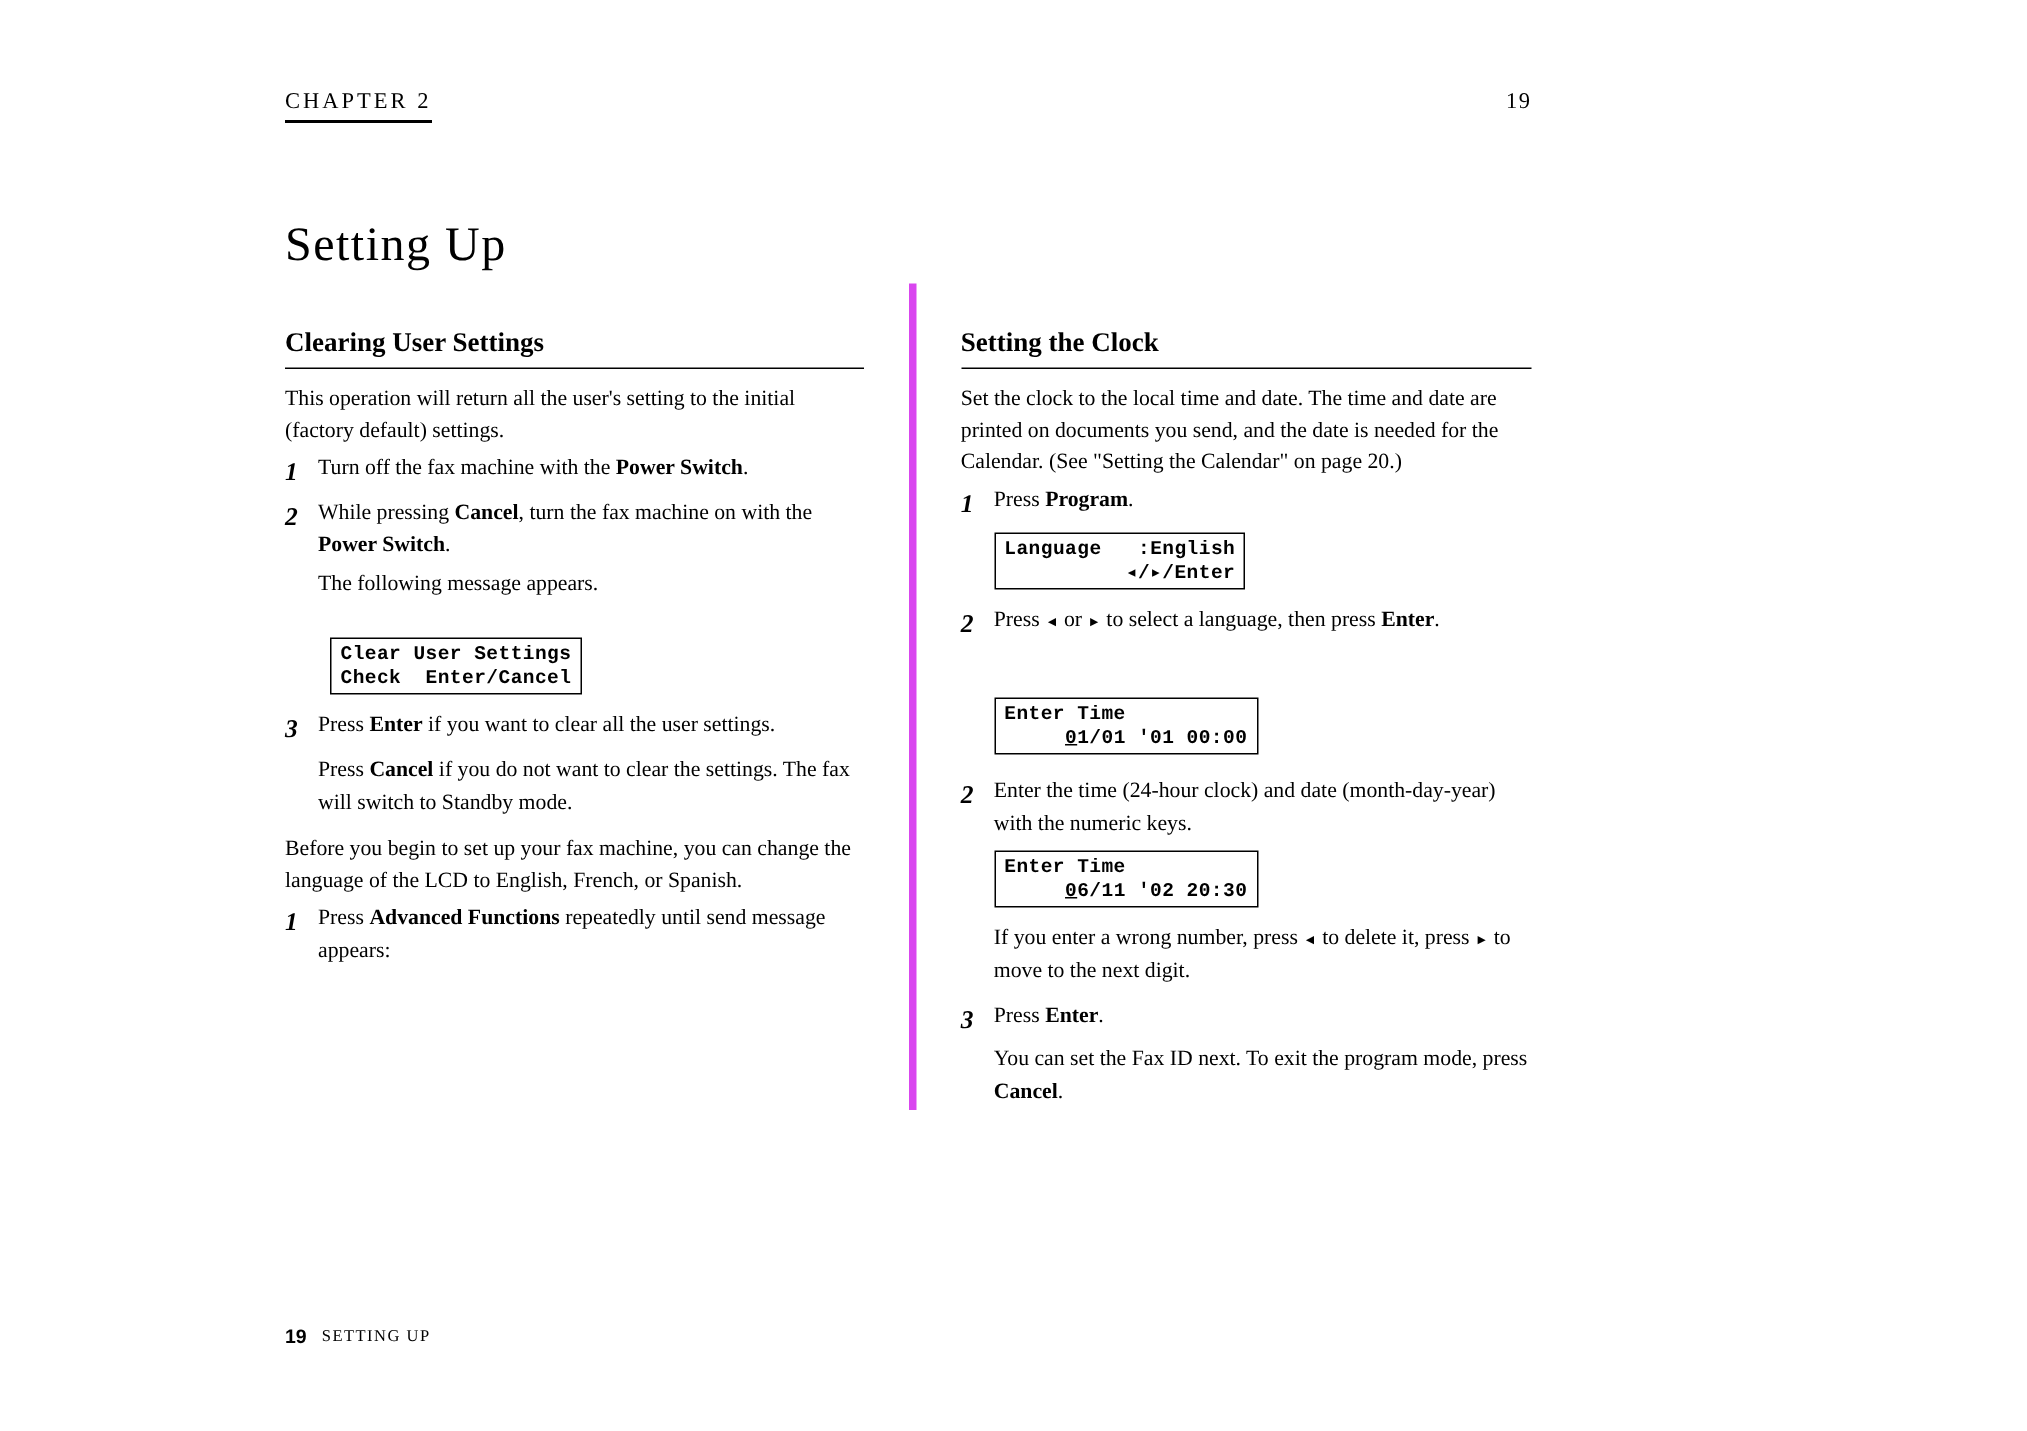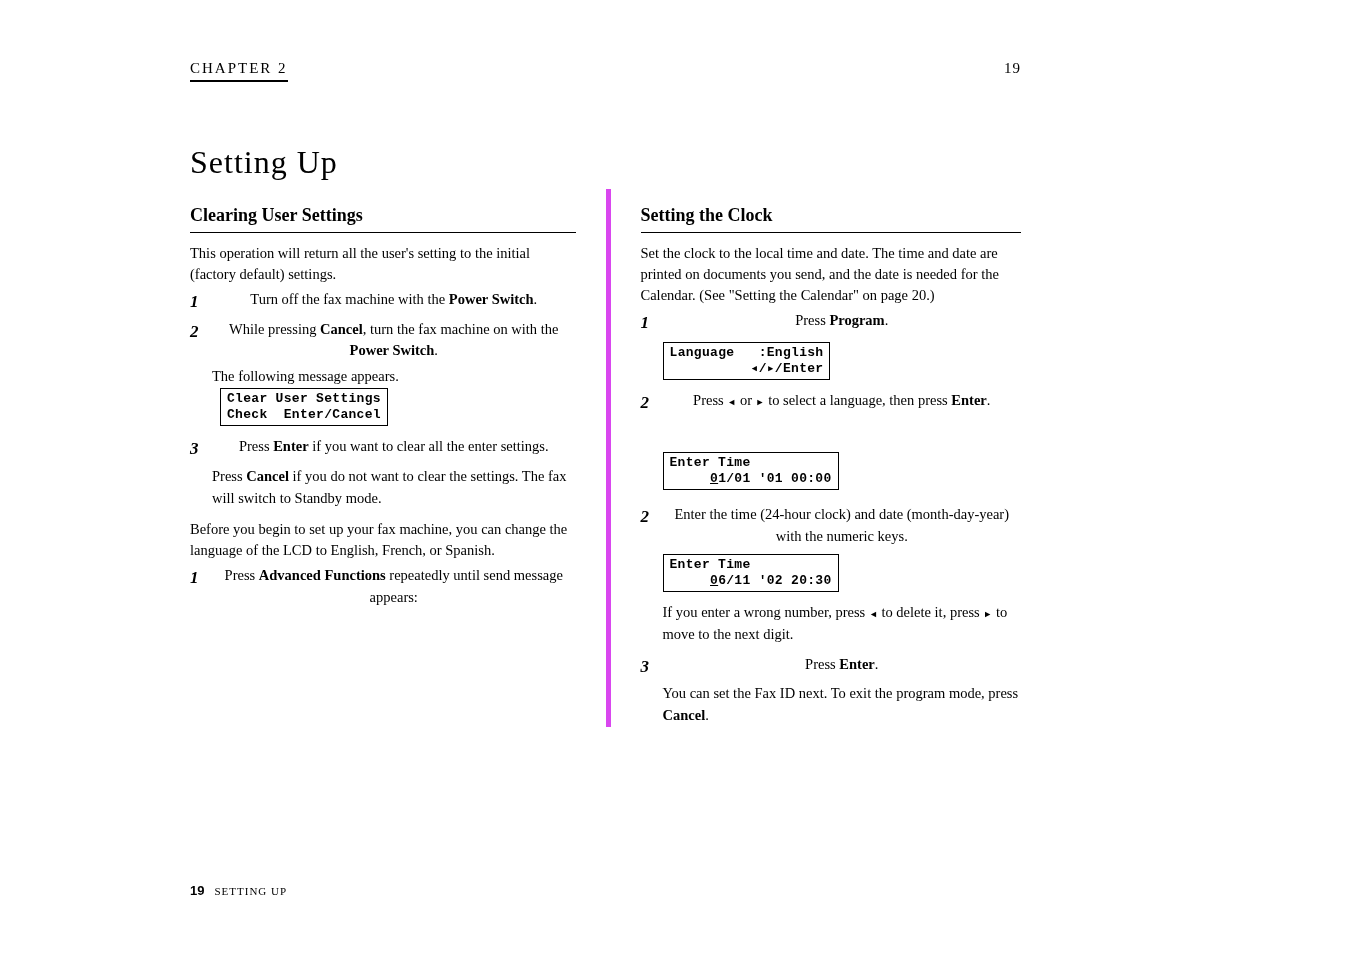--- a/index.html
+++ b/index.html
@@ -56,21 +56,21 @@
     padding-left: 30px;
     border-left: 5px solid #d946ef;
     position: relative;
   }
   .subheading {
     font-family: "Times New Roman", Times, serif;
     font-size: 18px;
     font-weight: bold;
     border-bottom: 1px solid #000;
     padding-bottom: 6px;
-    margin-top: 16px;
+    margin-top: 29px;
   }
   .para {
     font-family: "Times New Roman", Times, serif;
     font-size: 14.5px;
     line-height: 1.45;
     margin-top: 10px;
   }
   .step {
     font-family: "Times New Roman", Times, serif;
     font-size: 14.5px;
@@ -81,21 +81,20 @@
   .step .num {
     font-weight: bold;
     width: 22px;
     flex: none;
     font-style: italic;
     font-family: Georgia, "Times New Roman", serif;
     font-size: 17px;
   }
   .step .body {
     flex: 1;
-    text-align: center;
   }
   .sub {
     font-family: "Times New Roman", Times, serif;
     font-size: 14.5px;
     line-height: 1.5;
     margin-left: 22px;
     margin-top: 4px;
   }
   .b { font-weight: bold; }
   .lcd {
@@ -106,21 +105,21 @@
     line-height: 1.25;
     padding: 2px 6px;
     white-space: pre;
     letter-spacing: 0.3px;
     margin-left: 22px;
     margin-top: 4px;
     display: inline-block;
   }
   .lcd-center {
     margin-left: 30px;
-    margin-top: 0;
+    margin-top: 24px;
   }
   .tri-left::before { content: "◄"; font-size: 9px; }
   .tri-right::before { content: "►"; font-size: 9px; }
   .icon-inline { display: inline-block; font-size: 10px; vertical-align: 0px; }
   .footer {
     position: absolute;
     left: 190px;
     bottom: 56px;
     display: flex;
     align-items: center;
@@ -172,21 +171,21 @@
       </div>
 
       <div class="sub">The following message appears.</div>
 
       <div class="lcd lcd-center"><span>Clear User Settings</span>
 <span>Check  Enter/Cancel</span></div>
 
       <div class="step" style="margin-top:10px;">
         <span class="num">3</span>
         <span class="body">
-          <span>Press </span><span class="b">Enter</span><span> if you want to clear all the enter settings.</span>
+          <span>Press </span><span class="b">Enter</span><span> if you want to clear all the user settings.</span>
         </span>
       </div>
 
       <div class="sub">
         <span>Press </span><span class="b">Cancel</span><span> if you do not want to clear the settings. The fax will switch to Standby mode.</span>
       </div>
 
       <div class="para">Before you begin to set up your fax machine, you can change the language of the LCD to English, French, or Spanish.</div>
 
       <div class="step">

